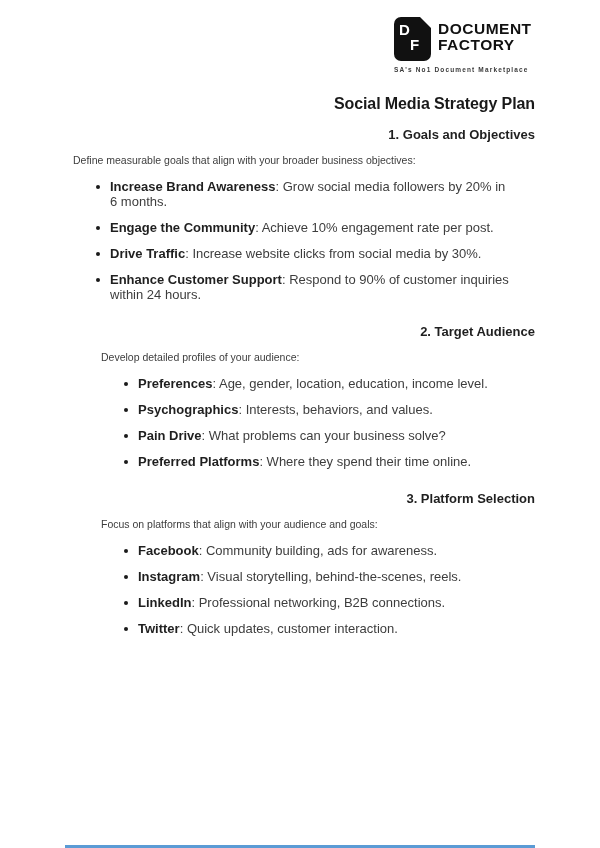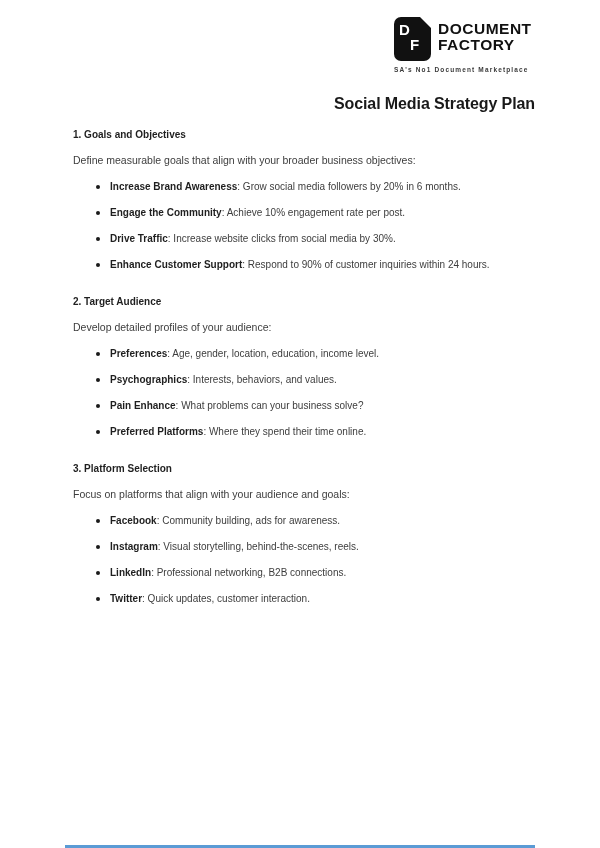--- a/index.html
+++ b/index.html
@@ -67,39 +67,40 @@
   .content { padding: 94px 65px 0 73px; }
   h1.doc-title {
     margin: 0 0 14px 0;
     font-size: 16px;
     line-height: 20px;
     font-weight: 700;
     letter-spacing: -0.1px;
     color: #191919;
     text-align: right;
   }
-  .doc-section + .doc-section { margin-top: 23px; }
+  .doc-section + .doc-section { margin-top: 23px; margin-left: 28px; }
   .sec-heading {
     margin: 0 0 11px 0;
-    font-size: 10px;
+    font-size: 13px;
     line-height: 14px;
     font-weight: 700;
     color: #1f1f1f;
+    text-align: right;
   }
   .sec-intro {
     margin: 0 0 12px 0;
     font-size: 10.5px;
     line-height: 14px;
     color: #3d3d3d;
   }
   ul.bullets { list-style: none; margin: 0; padding: 0; }
   li.bullet {
     position: relative;
     padding: 0 26px 0 37px;
-    font-size: 10px;
+    font-size: 13px;
     line-height: 15px;
     margin-bottom: 11px;
     color: #3d3d3d;
   }
   li.bullet .dot {
     position: absolute;
     left: 23px; top: 5.5px;
     width: 4px; height: 4px;
     border-radius: 50%;
     background: #1a1a1a;
@@ -152,21 +153,21 @@
   </section>
 
   <section class="doc-section">
     <h2 class="sec-heading">2. Target Audience</h2>
     <p class="sec-intro">Develop detailed profiles of your audience:</p>
     <ul class="bullets">
   <li class="bullet"><span class="dot"></span><span class="blabel">Preferences</span><span class="btext">: Age, gender, location, education, income level.</span></li>
 
   <li class="bullet"><span class="dot"></span><span class="blabel">Psychographics</span><span class="btext">: Interests, behaviors, and values.</span></li>
 
-  <li class="bullet"><span class="dot"></span><span class="blabel">Pain Enhance</span><span class="btext">: What problems can your business solve?</span></li>
+  <li class="bullet"><span class="dot"></span><span class="blabel">Pain Drive</span><span class="btext">: What problems can your business solve?</span></li>
 
   <li class="bullet"><span class="dot"></span><span class="blabel">Preferred Platforms</span><span class="btext">: Where they spend their time online.</span></li>
 
 </ul>
   </section>
 
   <section class="doc-section">
     <h2 class="sec-heading">3. Platform Selection</h2>
     <p class="sec-intro">Focus on platforms that align with your audience and goals:</p>
     <ul class="bullets">

